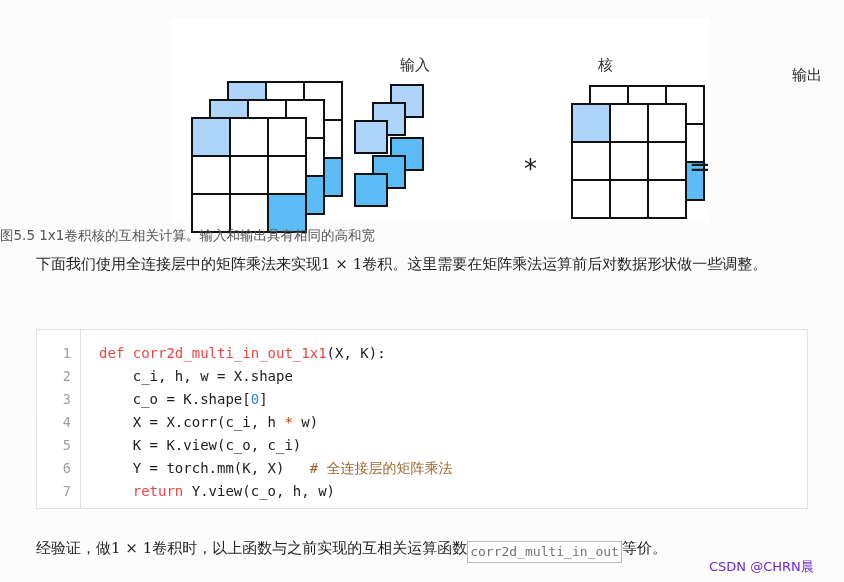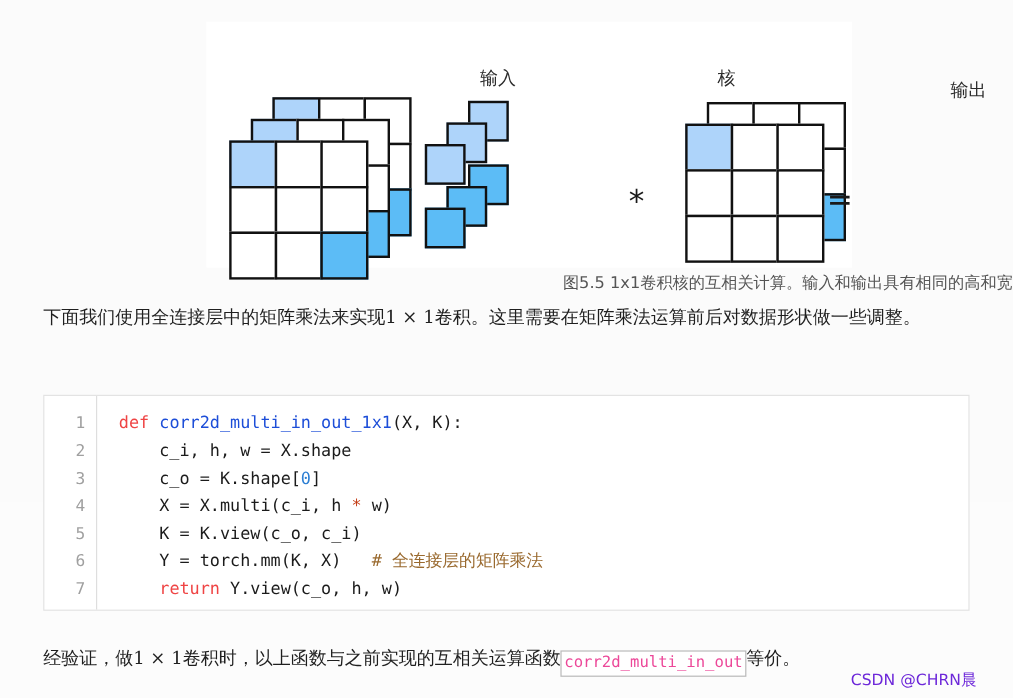--- a/index.html
+++ b/index.html
@@ -83,21 +83,21 @@
     box-sizing: border-box;
   }
   .kern-square.light { background: #aed4fa; }
   .kern-square.mid   { background: #5cbcf6; }
 
   
   #caption {
     position: absolute;
     left: 0; top: 227px;
     width: 844px;
-    text-align: right;
+    text-align: left;
     font-size: 13.5px;
     color: #555555;
     font-family: "DejaVu Sans", "Liberation Sans", sans-serif;
   }
 
   
   .body-par {
     position: absolute;
     font-size: 15px;
     line-height: 28px;
@@ -108,21 +108,21 @@
   #par-2 { left: 36px; top: 534px; width: 800px; white-space: nowrap; }
 
   .math { font-family: "DejaVu Serif", "Liberation Serif", serif; margin-top: 16px; }
 
   .inline-code {
     display: inline-block;
     border: 1px solid #b9b9b9;
     background: #ffffff;
     font-family: "DejaVu Sans Mono", "Liberation Mono", monospace;
     font-size: 13px;
-    color: #ec4899;
+    color: #737373;
     padding: 1px 2px;
     line-height: 18px;
     vertical-align: -3px;
   }
 
   
   #code-block {
     position: absolute;
     left: 36px; top: 329px;
     width: 772px; height: 180px;
@@ -151,21 +151,21 @@
     box-sizing: border-box;
   }
   #code-lines .cline {
     font-family: "DejaVu Sans Mono", "Liberation Mono", monospace;
     font-size: 14px;
     line-height: 23px;
     color: #1b1b1b;
     white-space: pre;
   }
   .tok-kw      { color: #ef4444; }
-  .tok-fn      { color: #1d4ed8; }
+  .tok-fn      { color: #ef4444; }
   .tok-num     { color: #2d7fd3; }
   .tok-op      { color: #c2370f; }
   .tok-comment { color: #9a6a2f; margin-top: 32px; }
 
   
   #watermark {
     position: absolute;
     left: 709px; top: 558px;
     font-size: 13px;
     color: #6d28d9;
@@ -271,21 +271,21 @@
       <div>3</div>
       <div>4</div>
       <div>5</div>
       <div>6</div>
       <div>7</div>
     </div>
     <div id="code-lines">
         <div class="cline"><span class="tok-kw">def </span><span class="tok-fn">corr2d_multi_in_out_1x1</span><span>(X, K):</span></div>
         <div class="cline"><span>    c_i, h, w = X.shape</span></div>
         <div class="cline"><span>    c_o = K.shape[</span><span class="tok-num">0</span><span>]</span></div>
-        <div class="cline"><span>    X = X.multi(c_i, h </span><span class="tok-op">*</span><span> w)</span></div>
+        <div class="cline"><span>    X = X.corr(c_i, h </span><span class="tok-op">*</span><span> w)</span></div>
         <div class="cline"><span>    K = K.view(c_o, c_i)</span></div>
         <div class="cline"><span>    Y = torch.mm(K, X)   </span><span class="tok-comment"># 全连接层的矩阵乘法</span></div>
         <div class="cline"><span>    </span><span class="tok-kw">return</span><span> Y.view(c_o, h, w)</span></div>
       </div>
   </div>
 
   <div class="body-par" id="par-2">
     <span>经验证，做</span><span class="math">1 × 1</span><span>卷积时，以上函数与之前实现的互相关运算函数</span><span class="inline-code">corr2d_multi_in_out</span><span>等价。</span>
   </div>
 

